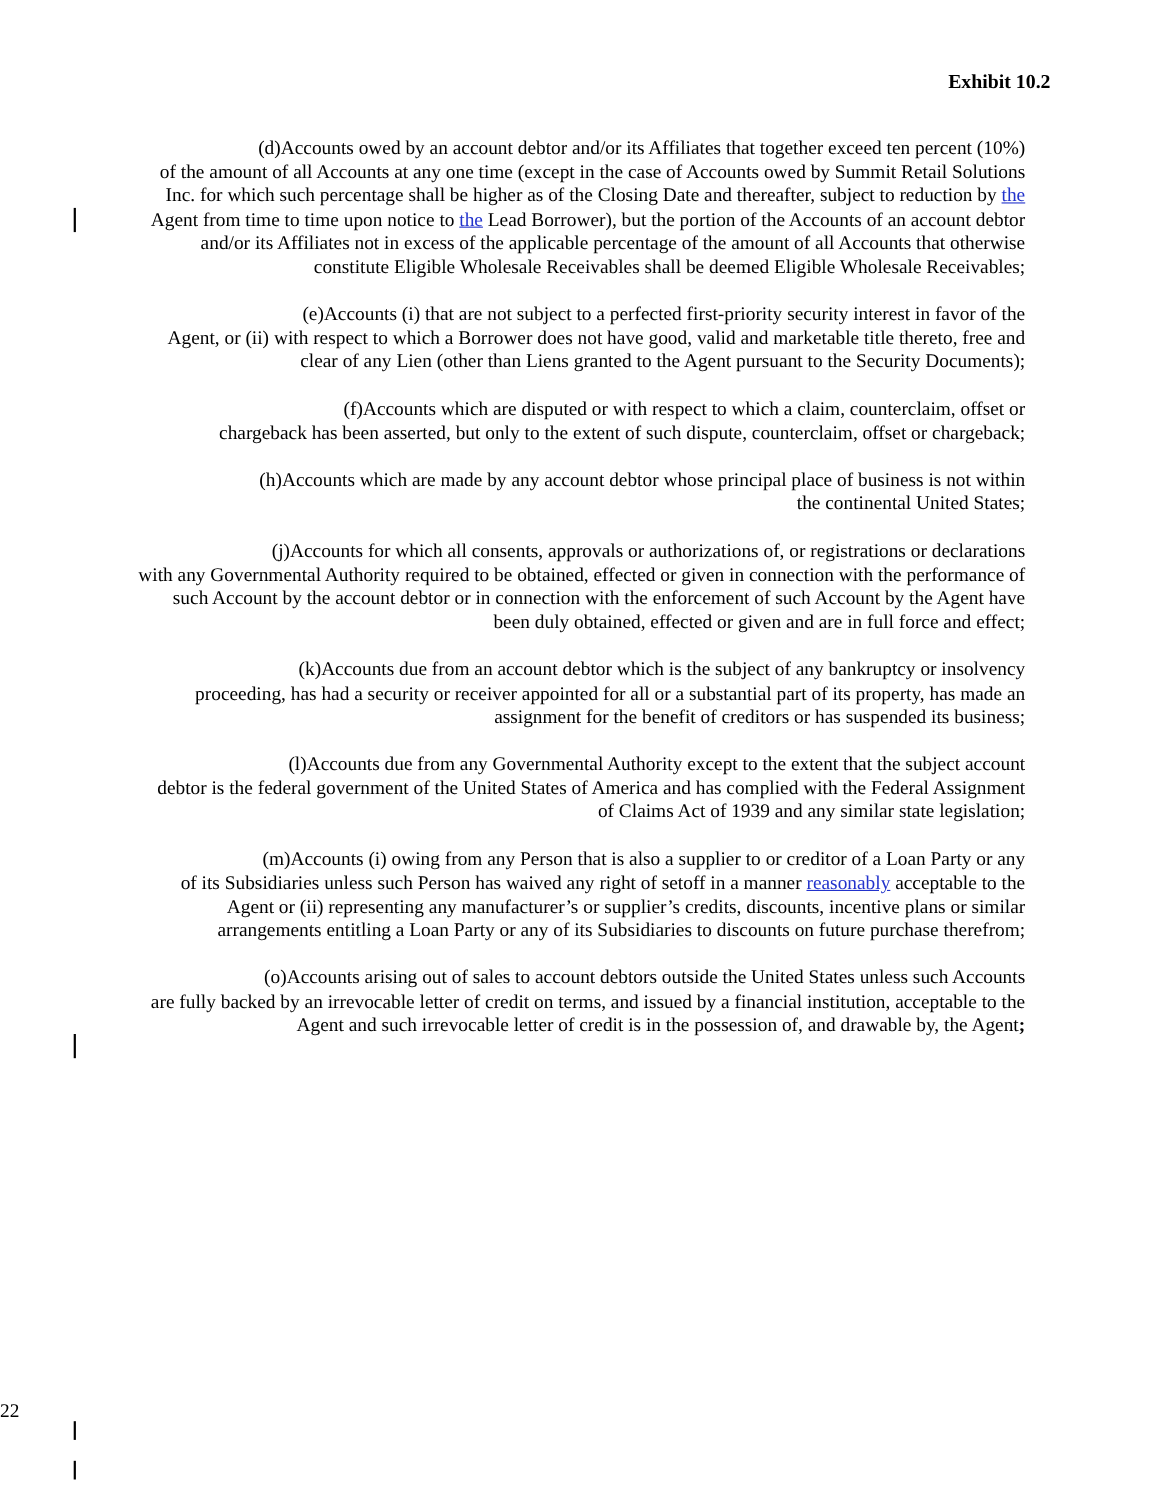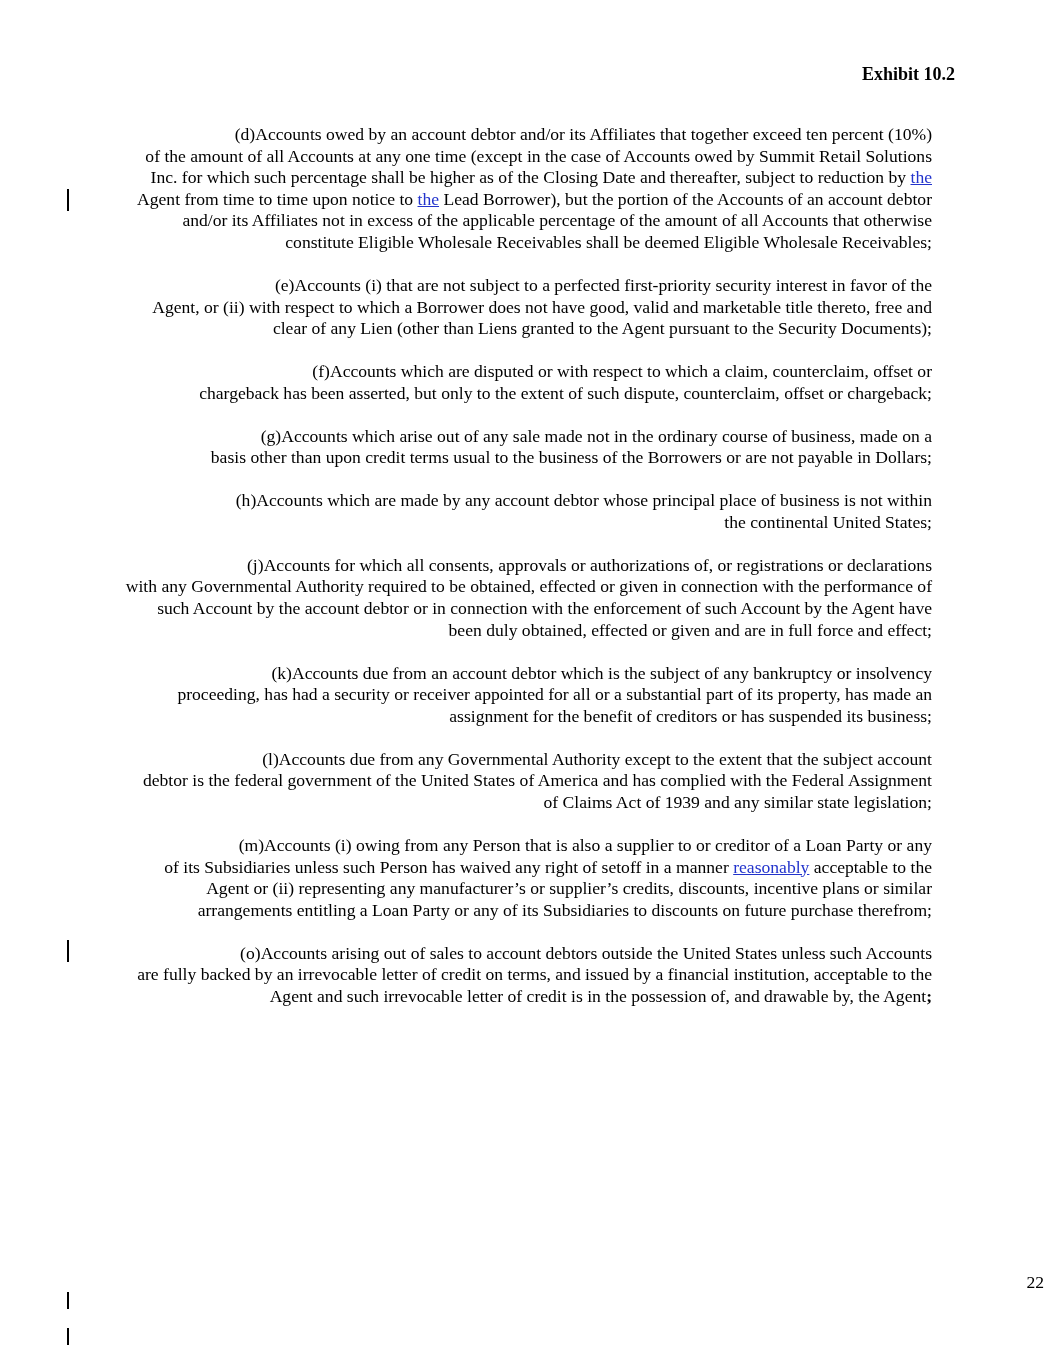--- a/index.html
+++ b/index.html
@@ -7,37 +7,36 @@
          font-family: "Liberation Serif", "DejaVu Serif", serif; color: #000; }
   .exhibit { position: absolute; top: 64px; right: 100px; font-weight: bold;
              font-size: 18px; }
   .content { position: absolute; top: 124px; left: 124px; width: 808px;
              font-size: 17.6px; line-height: 21.6px; }
   .para { margin: 0 0 21.4px 0; text-indent: 93px; text-align: right; }
   .para .lbl { display: inline-block; width: 38px; text-indent: 0; }
   a.tracked { color: #2233cc; text-decoration: underline; }
   .semi-bold { font-weight: bold; }
   .pagenum { position: absolute; top: 1272px; left: 0; width: 1044px;
-             text-align: right; font-size: 17.6px; }
+             text-align: left; font-size: 17.6px; }
   .bar { position: absolute; left: 67px; width: 2px; background: #000; }
 </style>
 </head>
 <body>
 
 <div class="exhibit">Exhibit 10.2</div>
 
 <div class="content">
 
   <p class="para"><span class="lbl">(d)</span><span>Accounts owed by an account debtor and/or its Affiliates that together exceed ten percent (10%)  of the amount of all Accounts at any one time (except in the case of Accounts owed by Summit Retail Solutions Inc. for which such percentage shall be higher as of the  Closing Date and thereafter, subject to reduction by </span><a class="tracked">the</a><span> Agent from time to time upon notice to </span><a class="tracked">the</a><span> Lead Borrower), but the portion of the Accounts of an account debtor and/or its Affiliates not in excess of the applicable percentage of the amount of all Accounts that otherwise constitute Eligible Wholesale Receivables shall be deemed Eligible Wholesale Receivables;</span></p>
 
   <p class="para"><span class="lbl">(e)</span><span>Accounts (i) that are not subject to a perfected first-priority security interest in favor of the Agent, or (ii) with respect to which a Borrower does not have good, valid and marketable title thereto, free and clear of any Lien (other than Liens granted to the Agent pursuant to the Security Documents);</span></p>
 
   <p class="para"><span class="lbl">(f)</span><span>Accounts which are disputed or with respect to which a claim, counterclaim, offset or chargeback has been asserted, but only to the extent of such dispute, counterclaim, offset or chargeback;</span></p>
 
-  <p class="para"><span class="lbl">(g)</span><span>Accounts which arise out of any sale made not in the ordinary course of business, made on a basis other than upon credit terms usual to the business of the Borrowers or are not payable in Dollars;</span></p>
 
   <p class="para"><span class="lbl">(h)</span><span>Accounts which are made by any account debtor whose principal place of business is not within the continental United States;</span></p>
 
 
   <p class="para"><span class="lbl">(j)</span><span>Accounts for which all consents, approvals or authorizations of, or registrations or declarations with any Governmental Authority required to be obtained, effected or given in connection with the performance of such Account by the account debtor or in connection with the enforcement of such Account by the Agent have been duly obtained, effected or given and are in full force and effect;</span></p>
 
   <p class="para"><span class="lbl">(k)</span><span>Accounts due from an account debtor which is the subject of any bankruptcy or insolvency proceeding, has had a security or receiver appointed for all or a substantial part of its property, has made an assignment for the benefit of creditors or has suspended its business;</span></p>
 
   <p class="para"><span class="lbl">(l)</span><span>Accounts due from any Governmental Authority except to the extent that the subject account debtor is the federal government of the United States of America and has complied with the Federal Assignment of Claims Act of 1939 and any similar state legislation;</span></p>
 

